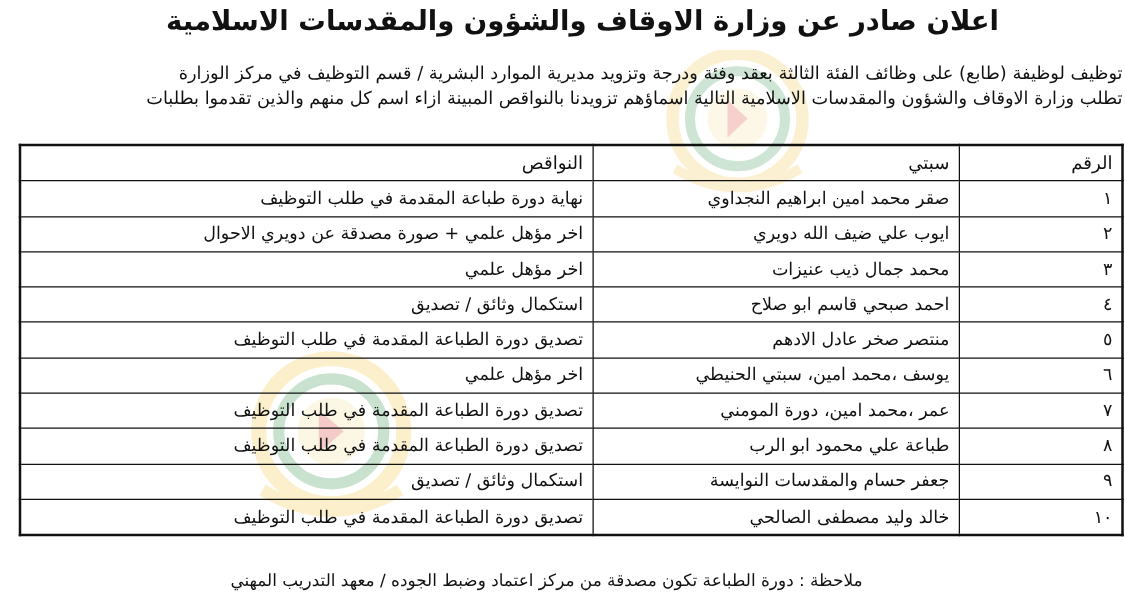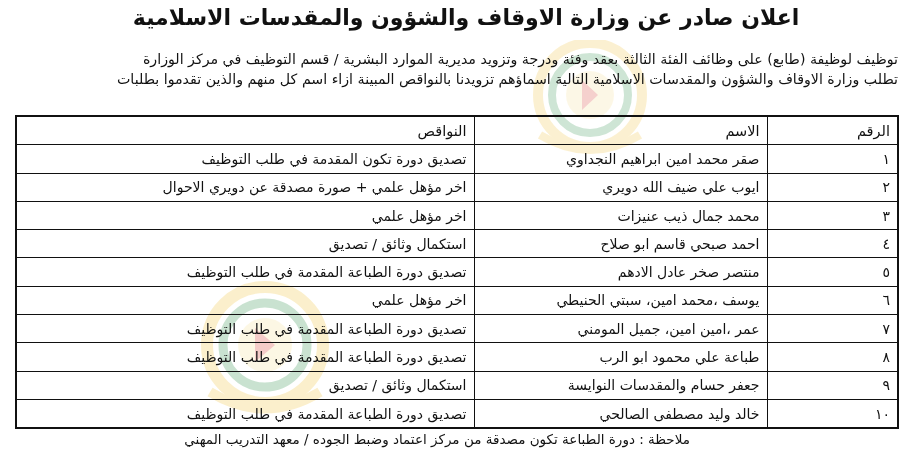--- a/index.html
+++ b/index.html
@@ -92,21 +92,21 @@
     }
     col.c-num { width: 131px; }
     col.c-name { width: 293px; }
     col.c-notes { width: 458px; }
     td.num {
       font-size: 13px;
       padding-right: 12px;
     }
     .note {
       position: absolute;
-      top: 430px;
+      top: 456px;
       right: 210px;
       font-size: 13.5px;
       line-height: 18px;
       color: #111;
       white-space: nowrap;
       margin-left: 36px;
     }
   </style>
 </head>
 <body>
@@ -136,29 +136,29 @@
 
 <table class="notices">
   <colgroup>
     <col class="c-num">
     <col class="c-name">
     <col class="c-notes">
   </colgroup>
   <thead>
     <tr>
       <th>الرقم</th>
-      <th>الاسم</th>
+      <th>سبتي</th>
       <th>النواقص</th>
     </tr>
   </thead>
   <tbody>
     <tr>
       <td class="num">١</td>
       <td>صقر محمد امين ابراهيم النجداوي</td>
-      <td>تصديق دورة تكون المقدمة في طلب التوظيف</td>
+      <td>نهاية دورة طباعة المقدمة في طلب التوظيف</td>
     </tr>
     <tr>
       <td class="num">٢</td>
       <td>ايوب علي ضيف الله دويري</td>
       <td>اخر مؤهل علمي + صورة مصدقة عن دويري الاحوال</td>
     </tr>
     <tr>
       <td class="num">٣</td>
       <td>محمد جمال ذيب عنيزات</td>
       <td>اخر مؤهل علمي</td>
@@ -173,21 +173,21 @@
       <td>منتصر صخر عادل الادهم</td>
       <td>تصديق دورة الطباعة المقدمة في طلب التوظيف</td>
     </tr>
     <tr>
       <td class="num">٦</td>
       <td>يوسف ،محمد امين، سبتي الحنيطي</td>
       <td>اخر مؤهل علمي</td>
     </tr>
     <tr>
       <td class="num">٧</td>
-      <td>عمر ،امين امين، جميل المومني</td>
+      <td>عمر ،محمد امين، دورة المومني</td>
       <td>تصديق دورة الطباعة المقدمة في طلب التوظيف</td>
     </tr>
     <tr>
       <td class="num">٨</td>
       <td>طباعة علي محمود ابو الرب</td>
       <td>تصديق دورة الطباعة المقدمة في طلب التوظيف</td>
     </tr>
     <tr>
       <td class="num">٩</td>
       <td>جعفر حسام والمقدسات النوايسة</td>

